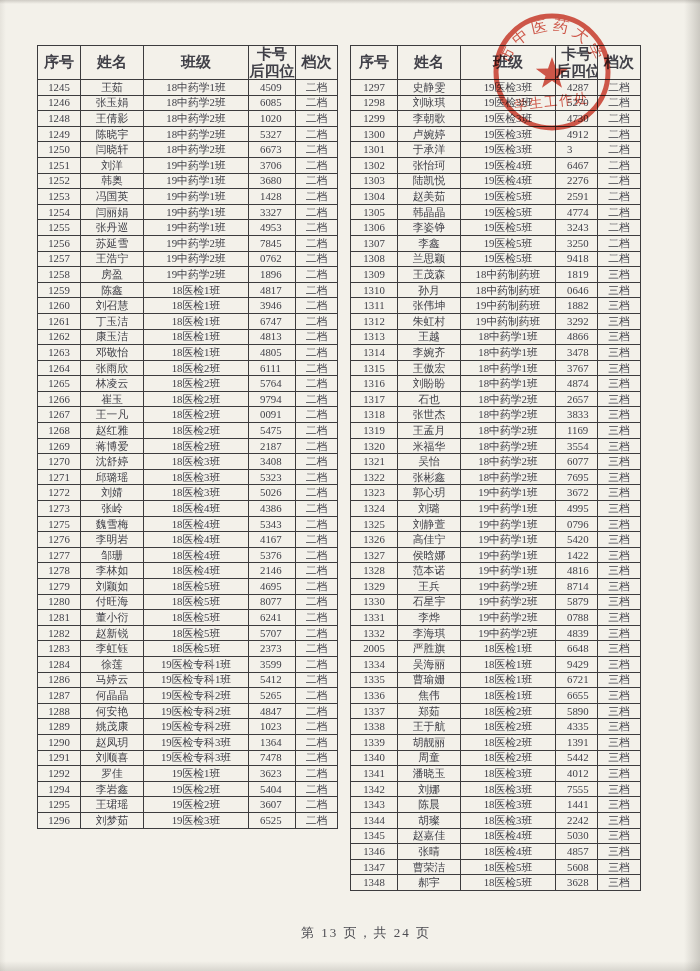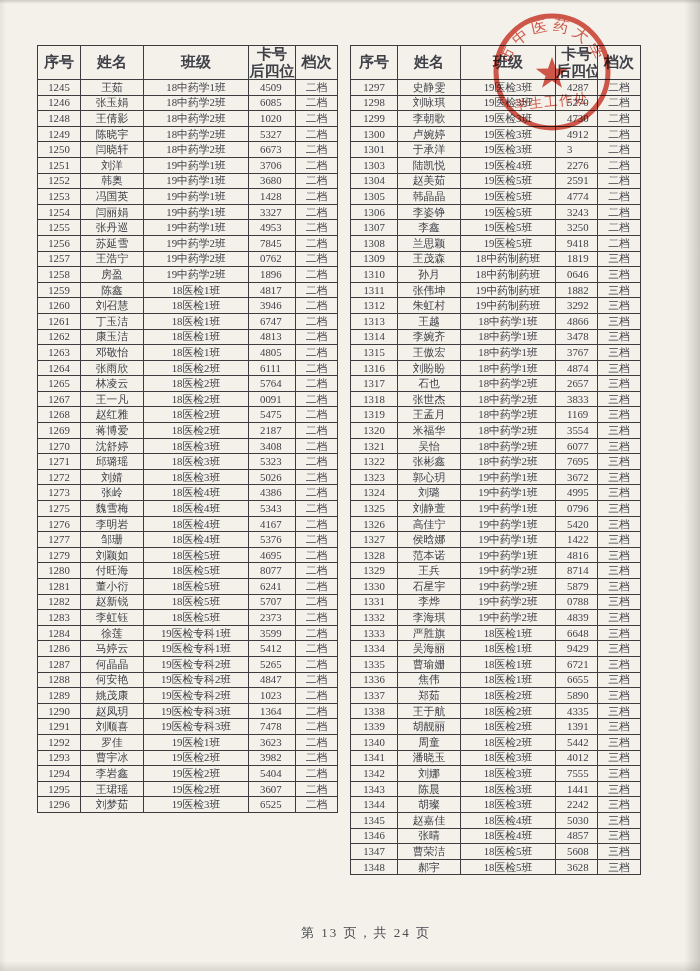--- a/index.html
+++ b/index.html
@@ -219,20 +219,27 @@
           <td>二档</td>
         </tr>
         <tr>
           <td>1265</td>
           <td>林凌云</td>
           <td>18医检2班</td>
           <td class="card-cell">5764</td>
           <td>二档</td>
         </tr>
         <tr>
+          <td>1266</td>
+          <td>崔玉</td>
+          <td>18医检2班</td>
+          <td class="card-cell">9794</td>
+          <td>二档</td>
+        </tr>
+        <tr>
           <td>1267</td>
           <td>王一凡</td>
           <td>18医检2班</td>
           <td class="card-cell">0091</td>
           <td>二档</td>
         </tr>
         <tr>
           <td>1268</td>
           <td>赵红雅</td>
           <td>18医检2班</td>
@@ -289,20 +296,27 @@
           <td>二档</td>
         </tr>
         <tr>
           <td>1277</td>
           <td>邹珊</td>
           <td>18医检4班</td>
           <td class="card-cell">5376</td>
           <td>二档</td>
         </tr>
         <tr>
+          <td>1278</td>
+          <td>李林如</td>
+          <td>18医检4班</td>
+          <td class="card-cell">2146</td>
+          <td>二档</td>
+        </tr>
+        <tr>
           <td>1279</td>
           <td>刘颖如</td>
           <td>18医检5班</td>
           <td class="card-cell">4695</td>
           <td>二档</td>
         </tr>
         <tr>
           <td>1280</td>
           <td>付旺海</td>
           <td>18医检5班</td>
@@ -377,27 +391,20 @@
           <td>刘顺喜</td>
           <td>19医检专科3班</td>
           <td class="card-cell">7478</td>
           <td>二档</td>
         </tr>
         <tr>
           <td>1292</td>
           <td>罗佳</td>
           <td>19医检1班</td>
           <td class="card-cell">3623</td>
-          <td>二档</td>
-        </tr>
-        <tr>
-          <td>1293</td>
-          <td>曹宇冰</td>
-          <td>19医检2班</td>
-          <td class="card-cell">3982</td>
           <td>二档</td>
         </tr>
         <tr>
           <td>1294</td>
           <td>李岩鑫</td>
           <td>19医检2班</td>
           <td class="card-cell">5404</td>
           <td>二档</td>
         </tr>
         <tr>
@@ -467,20 +474,27 @@
           <td>二档</td>
         </tr>
         <tr>
           <td>1301</td>
           <td>于承洋</td>
           <td>19医检3班</td>
           <td class="card-cell">3</td>
           <td>二档</td>
         </tr>
         <tr>
+          <td>1302</td>
+          <td>张怡珂</td>
+          <td>19医检4班</td>
+          <td class="card-cell">6467</td>
+          <td>二档</td>
+        </tr>
+        <tr>
           <td>1303</td>
           <td>陆凯悦</td>
           <td>19医检4班</td>
           <td class="card-cell">2276</td>
           <td>二档</td>
         </tr>
         <tr>
           <td>1304</td>
           <td>赵美茹</td>
           <td>19医检5班</td>
@@ -677,21 +691,21 @@
           <td>三档</td>
         </tr>
         <tr>
           <td>1332</td>
           <td>李海琪</td>
           <td>19中药学2班</td>
           <td class="card-cell">4839</td>
           <td>三档</td>
         </tr>
         <tr>
-          <td>1333</td>
+          <td>2005</td>
           <td>严胜旗</td>
           <td>18医检1班</td>
           <td class="card-cell">6648</td>
           <td>三档</td>
         </tr>
         <tr>
           <td>1334</td>
           <td>吴海丽</td>
           <td>18医检1班</td>
           <td class="card-cell">9429</td>

